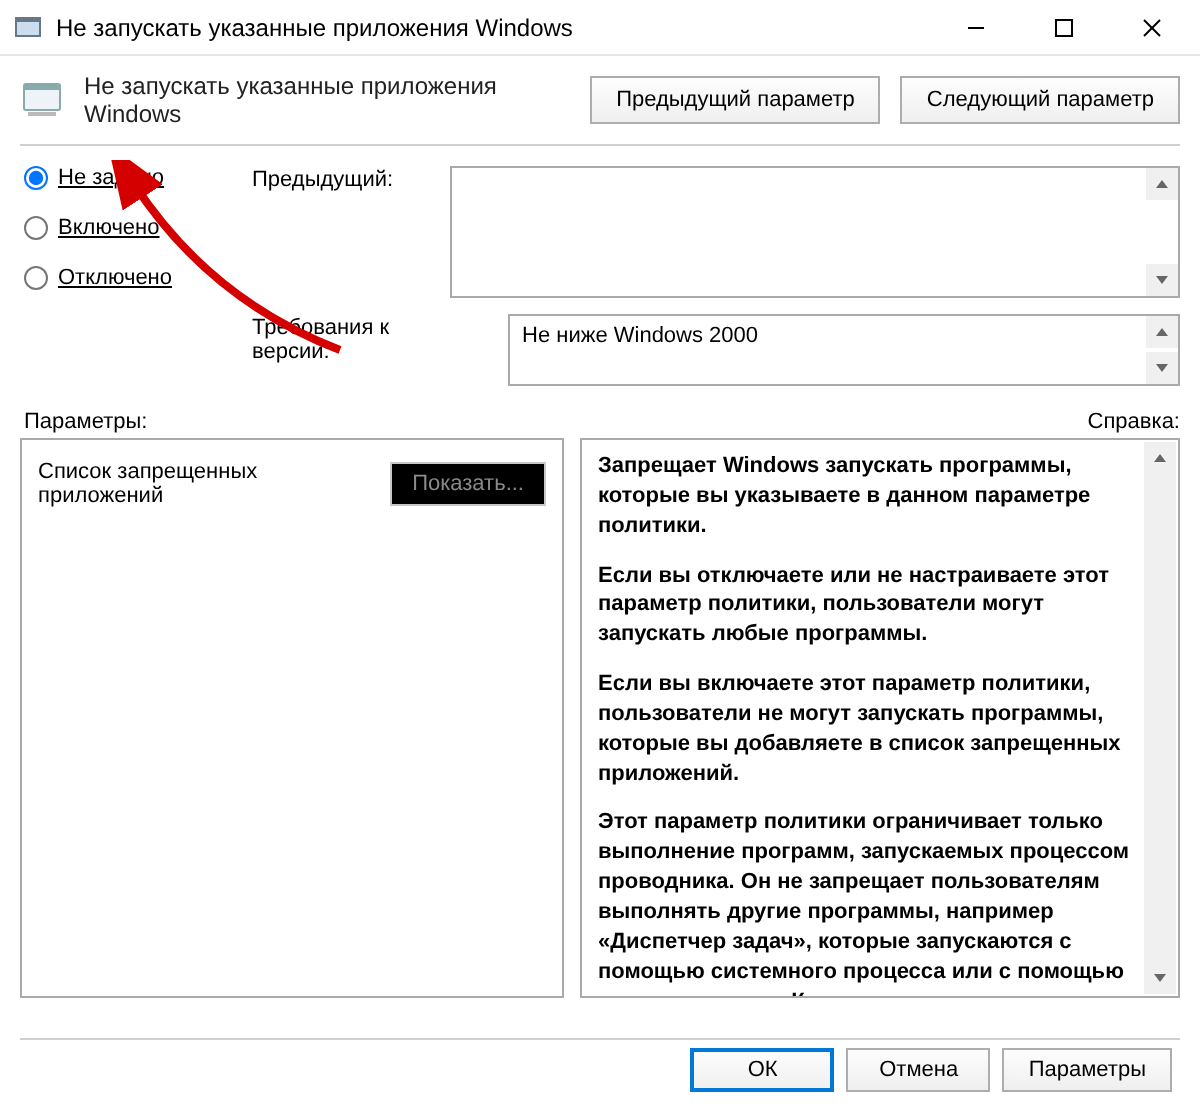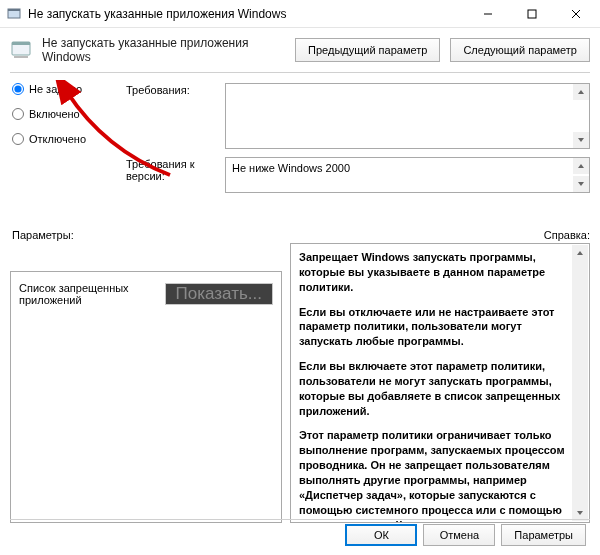--- a/index.html
+++ b/index.html
@@ -55,58 +55,58 @@
   
   .midgrid {
     display: grid;
     grid-template-columns: 110px 95px 1fr;
     grid-template-rows: auto auto auto auto;
     column-gap: 4px;
     row-gap: 8px;
     padding: 10px 10px 6px 12px;
     align-items: start;
   }
-  .radio { display:flex; align-items:center; gap:5px; font-size:11px; color:#000; }
+  .radio { display:flex; align-items:center; gap:5px; font-size:11px; color:#000;text-decoration:underline; }
   .radio input { width:12px; height:12px; }
   .lbl { font-size:11px; color:#000; padding-top:1px;}
   .comment-box {
     grid-column: 3; grid-row: 1 / span 3;
     height: 66px;
     border:1px solid #a9a9a9;
     background:#fff;
     position: relative;
   }
   .comment-box .sbar { position:absolute; right:0; top:0; bottom:0; width:16px; display:flex; flex-direction:column; justify-content:space-between; }
   .sbar .arrow { width:16px;height:16px;display:flex;align-items:center;justify-content:center;color:#666; background:#f0f0f0;}
   .req-box {
     grid-column:3; grid-row:4;
     border:1px solid #a9a9a9;
     background:#fff;
     padding: 4px 6px;
     position:relative;
     height: 36px;
+    margin-left: 29px;
   }
   .req-box .sbar { position:absolute; right:0; top:0; bottom:0; width:16px; display:flex; flex-direction:column; justify-content:space-between;}
   
-  .labels-row { display:flex; padding: 6px 10px 2px 12px; gap: 16px; margin-top: 24px; }
+  .labels-row { display:flex; padding: 6px 10px 2px 12px; gap: 16px; }
   .labels-row .left { width: 278px; font-size:11px;}
   .labels-row .right { flex:1; font-size:11px;text-align:right;}
   
   .content-row { display:flex; padding: 0 10px 0 10px; gap: 8px; height: 280px;}
   .params-box {
     width: 272px;
     border:1px solid #a9a9a9;
     background:#fff;
     padding: 10px 8px;
-    margin-top: 28px;
   }
   .params-inner { display:flex; align-items:center; gap:8px;}
   .showbtn {
-    height:22px; padding:0 10px; font-size:17px;
-    background:#404040; border:1px solid #c8c8c8;
+    height:22px; padding:0 10px; font-size:11px;
+    background:#000000; border:1px solid #c8c8c8;
     color:#8a8a8a;
   }
   .help-box {
     flex:1;
     border:1px solid #a9a9a9;
     background:#fff;
     padding: 6px 20px 6px 8px;
     overflow-y: auto;
     font-size: 11px;
     line-height: 1.35;
@@ -193,21 +193,21 @@
   </label>
   <label class="radio" style="grid-column:1;grid-row:2">
     <input type="radio" name="st" style="">
     <span>Включено</span>
   </label>
   <label class="radio" style="grid-column:1;grid-row:3">
     <input type="radio" name="st" style="">
     <span>Отключено</span>
   </label>
 
-  <div class="lbl" style="grid-column:2;grid-row:1">Требования:</div>
+  <div class="lbl" style="grid-column:2;grid-row:1">Предыдущий:</div>
   <div class="comment-box">
     <div class="sbar">
       <span class="arrow">
           <svg width="8" height="8">
             <polygon points="4,2 7,6 1,6" fill="#666"></polygon>
           </svg>
         </span>
       <span class="arrow">
           <svg width="8" height="8">
             <polygon points="1,2 7,2 4,6" fill="#666"></polygon>

